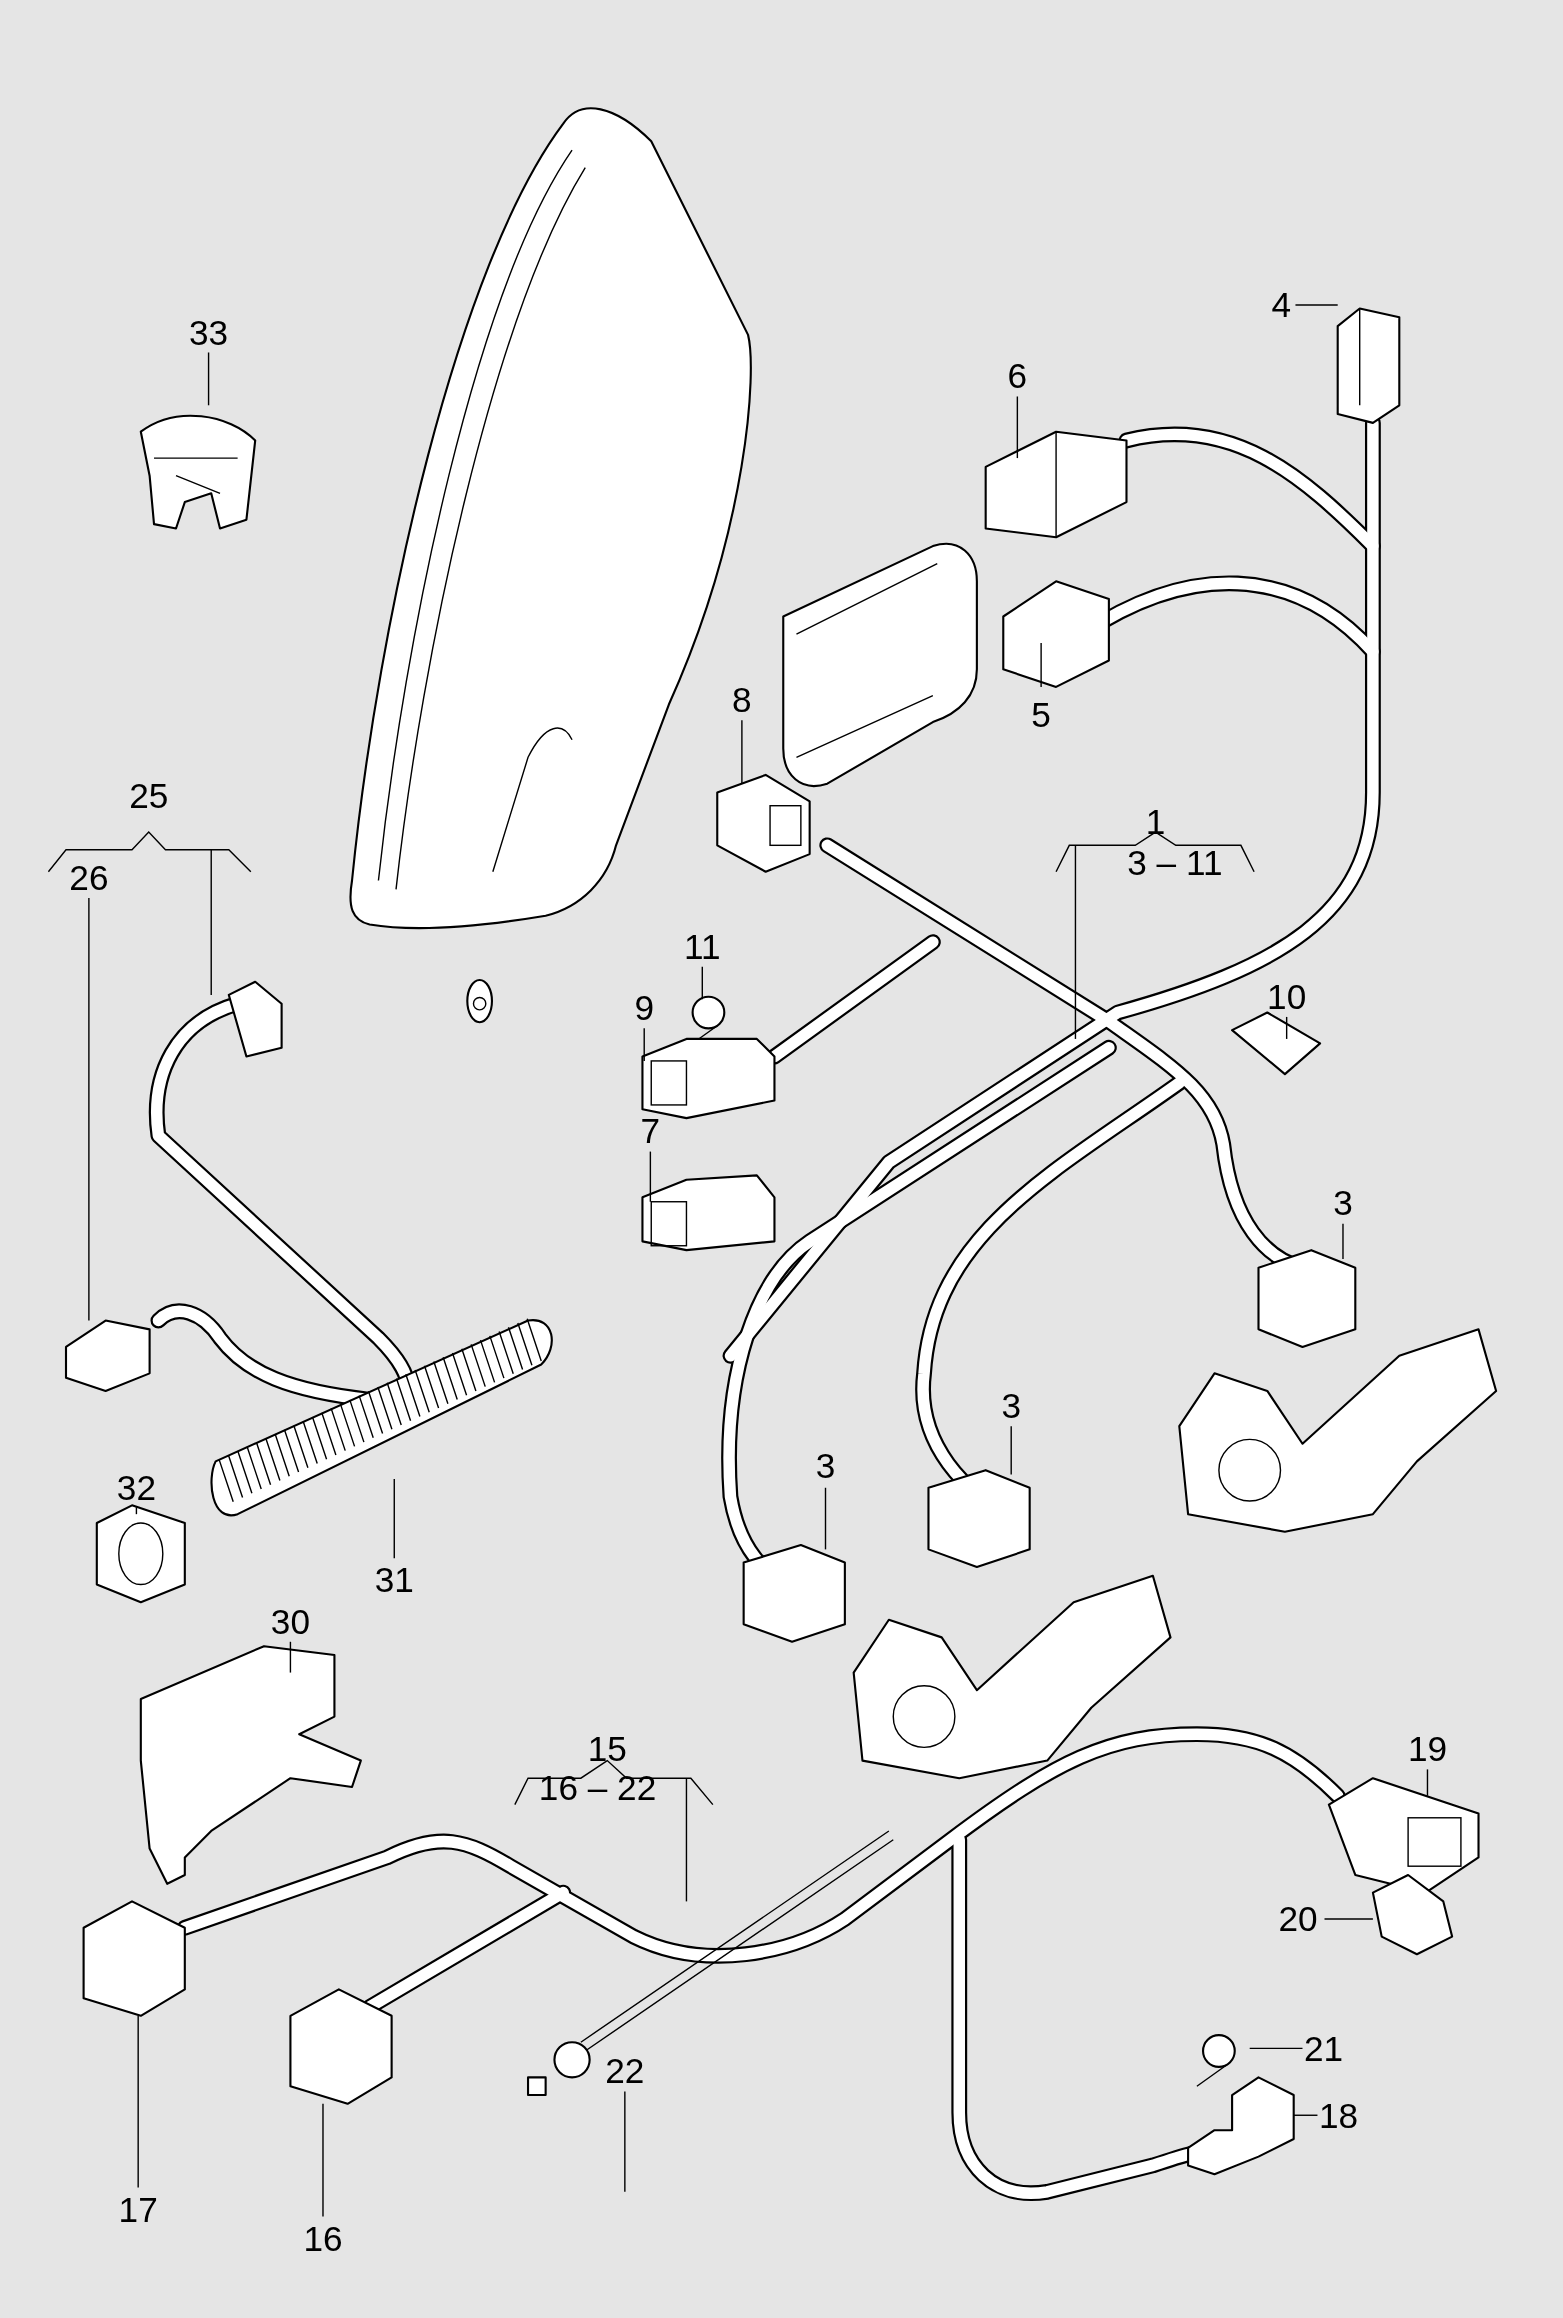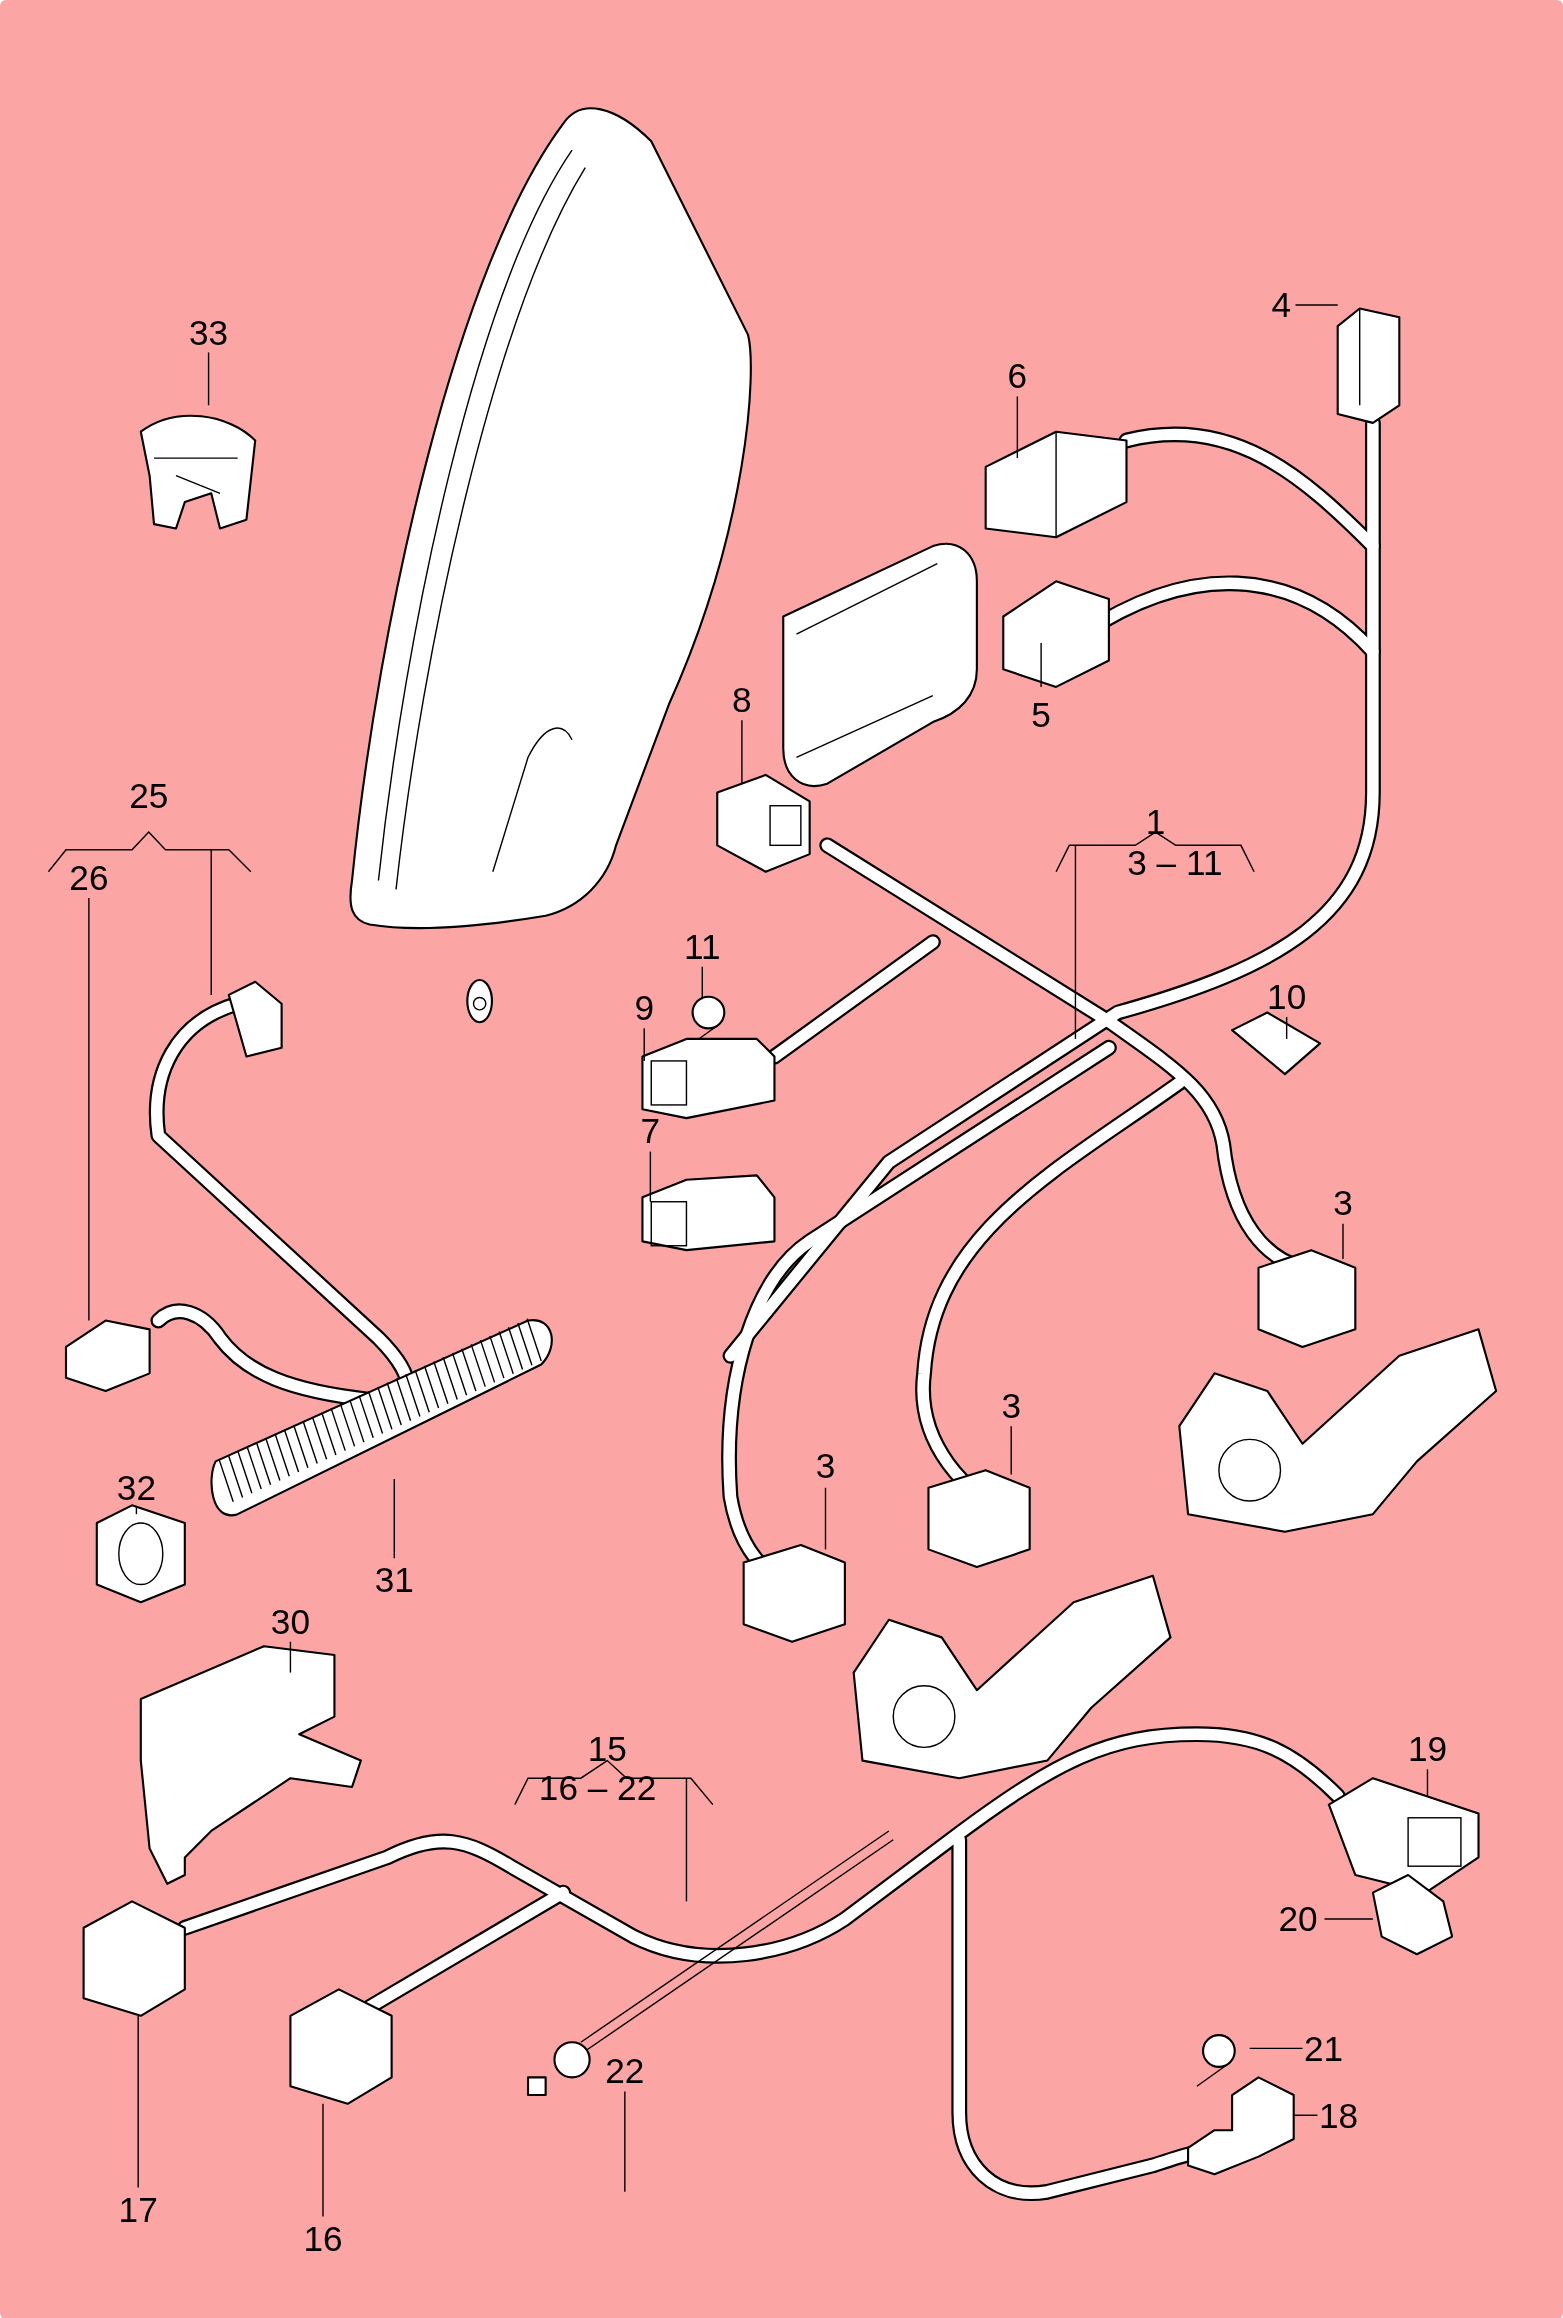--- a/index.html
+++ b/index.html
@@ -1,16 +1,16 @@
 <!DOCTYPE html>
 <html style="font-size:14px"><head>
 <meta charset="utf-8">
 <style>
   html, body { margin: 0; padding: 0; background: #ffffff; }
-  #canvas { position: relative; width: 1563px; height: 2319px; background: #fca5a5; overflow: hidden; border-radius: 6px; }
+  #canvas { position: relative; width: 1563px; height: 2319px; background: #e5e5e5; overflow: hidden; }
   svg { position: absolute; left: 0; top: 0; }
   .lbl { font-family: "Liberation Sans", sans-serif; font-size: 40px; fill: #000; text-anchor: middle; }
   .thin { stroke: #000; stroke-width: 1.6; fill: none; }
   .part { stroke: #000; stroke-width: 2.4; fill: #fff; stroke-linejoin: round; }
   .wire { stroke: #000; stroke-width: 18; fill: none; stroke-linecap: round; stroke-linejoin: round; }
   .wire-in { stroke: #fff; stroke-width: 13; fill: none; stroke-linecap: round; stroke-linejoin: round; }
 </style>
 </head>
 <body>
 

